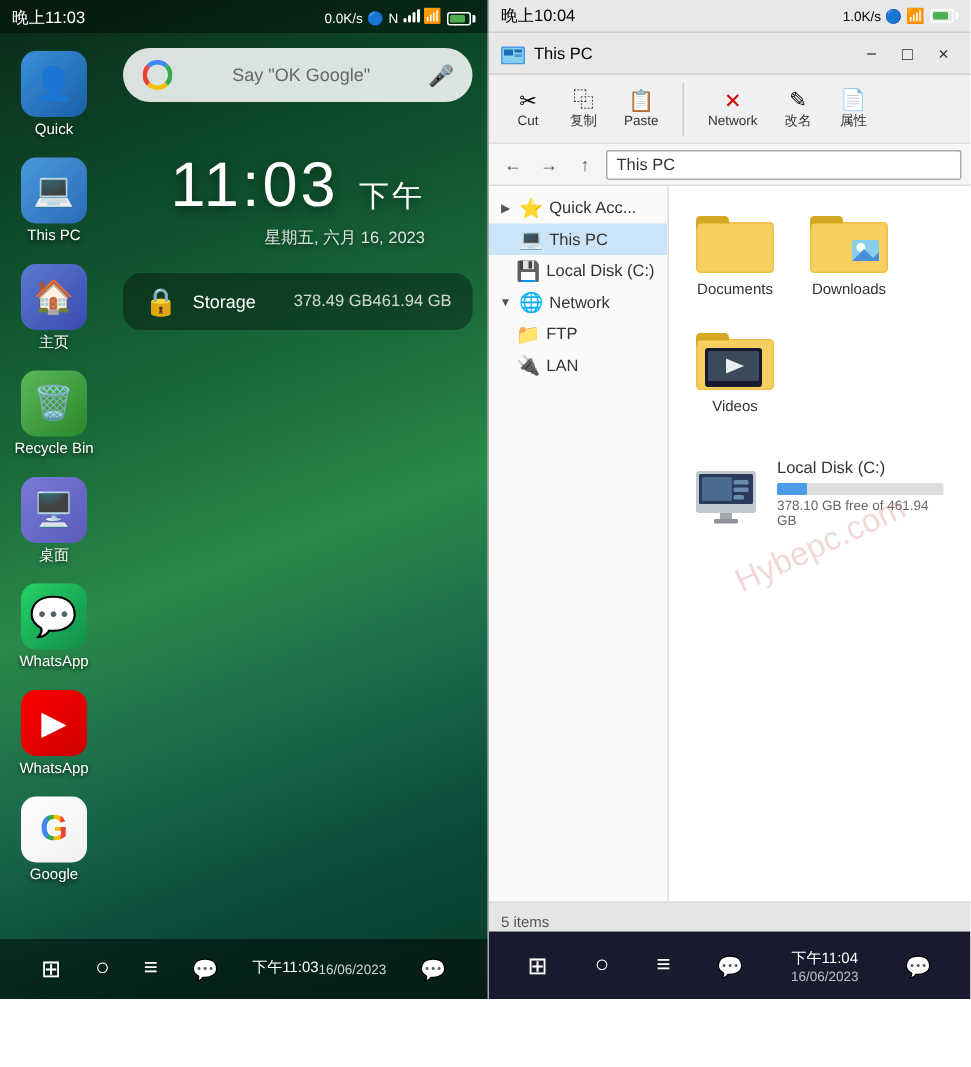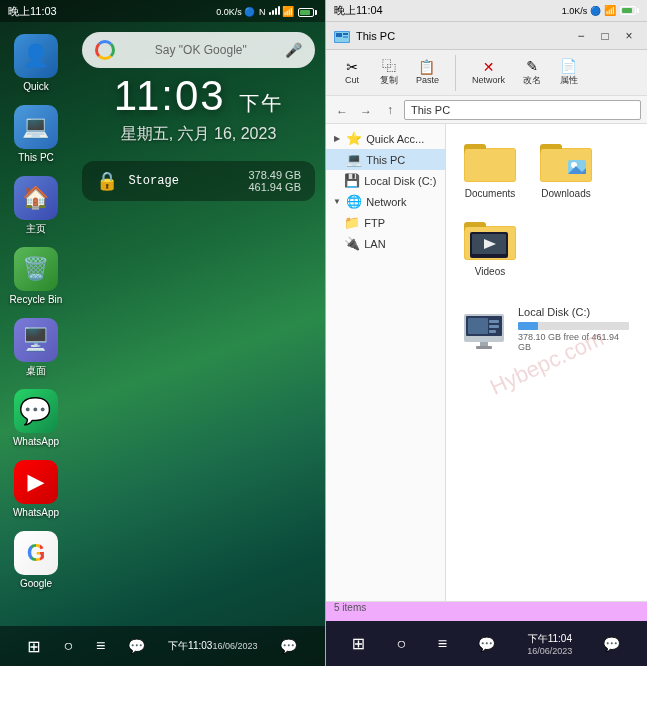--- a/index.html
+++ b/index.html
@@ -152,41 +152,42 @@
       flex: 1;
       text-align: center;
     }
 
     .mic-icon {
       font-size: 14px;
       color: #4285f4;
     }
 
     .clock-display {
-      margin-top: 4px;
+      margin-top: 31px;
       text-align: center;
     }
 
     .clock-time {
       font-size: 42px;
       font-weight: 300;
       color: #fff;
       text-shadow: 0 2px 8px rgba(0,0,0,0.5);
       letter-spacing: 2px;
     }
 
     .clock-period {
       font-size: 20px;
     }
 
     .clock-date {
-      font-size: 16px;
+      font-size: 11px;
       color: rgba(255,255,255,0.85);
       margin-top: 4px;
       text-shadow: 0 1px 3px rgba(0,0,0,0.5);
+      text-align: right;
     }
 
     .storage-widget {
       margin-top: 16px;
       background: rgba(0,0,0,0.35);
       border-radius: 12px;
       padding: 8px 14px;
       display: flex;
       align-items: center;
       gap: 10px;
@@ -198,28 +199,26 @@
     }
 
     .storage-text {
       flex: 1;
     }
 
     .storage-label {
       font-size: 12px;
       color: #fff;
       font-weight: 500;
-      font-family: Liberation Mono, monospace;
     }
 
     .storage-values {
       font-size: 11px;
       color: rgba(255,255,255,0.8);
       display: flex;
-      flex-direction: column;
       align-items: flex-end;
     }
 
     
     .bottom-nav-left {
       position: absolute;
       bottom: 0;
       left: 0;
       right: 0;
       height: 40px;
@@ -602,24 +601,24 @@
     }
     .batt-tip {
       width: 2px;
       height: 5px;
       background: #fff;
       border-radius: 0 1px 1px 0;
     }
 
     .explorer-statusbar {
       height: 20px;
-      background: #f0abfc;
+      background: #e5e5e5;
       border-top: 1px solid #ddd;
       display: flex;
-      align-items: flex-start;
+      align-items: flex-end;
       padding: 0 8px;
       font-size: 10px;
       color: #555;
     }
   </style>
 </head>
 <body>
 
 <div class="main-content">
 
@@ -735,21 +734,21 @@
         <span class="nav-date">16/06/2023</span>
       </div>
       <span style="font-size:14px; color:#fff;">💬</span>
     </div>
 
   </div>
 
   <div class="explorer-panel">
 
     <div class="status-bar-right">
-      <span class="status-time-right">晚上11:04</span>
+      <span class="status-time-right">晚上10:04</span>
       <div class="status-icons-right">
         <span style="font-size:9px;">1.0K/s</span>
         <span style="font-size:9px;">🔵</span>
         <span style="font-size:10px;">📶</span>
         <div class="battery-icon">
           <div class="batt-body">
               <div class="batt-fill" style="width:80%;"></div>
             </div>
           <div class="batt-tip"></div>
         </div>

